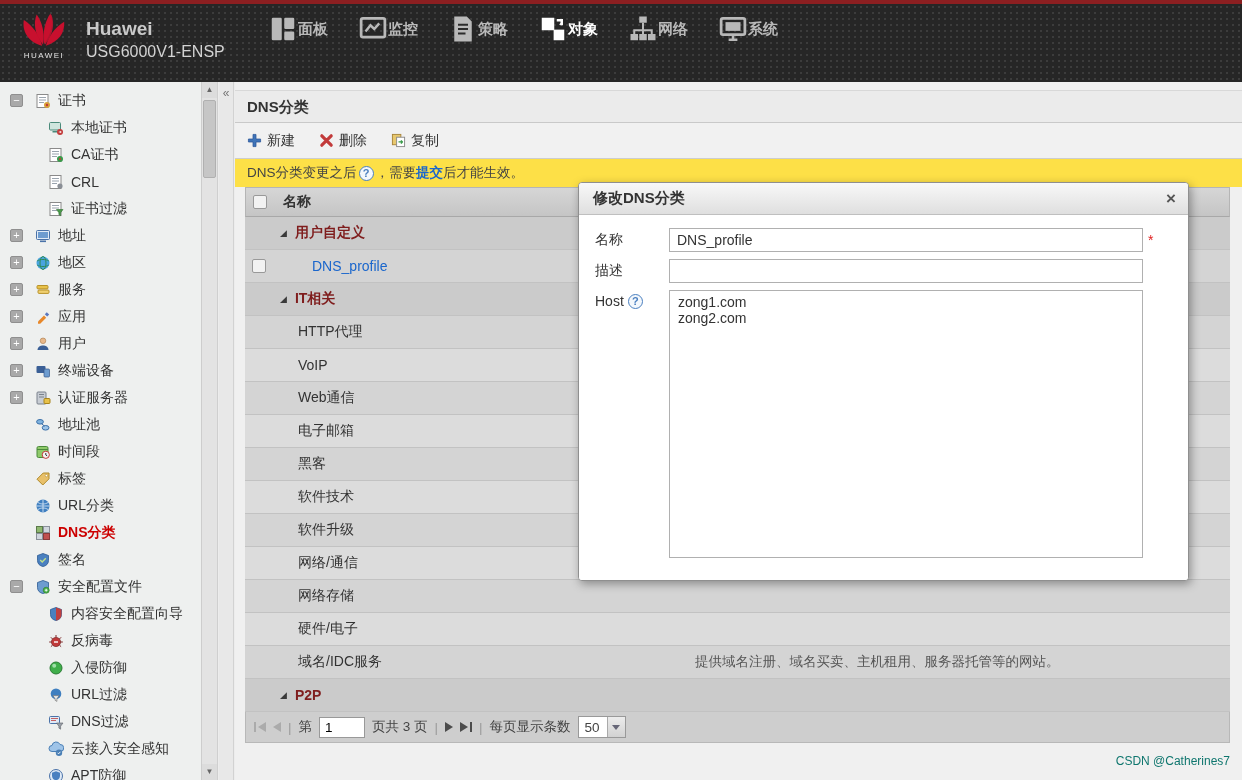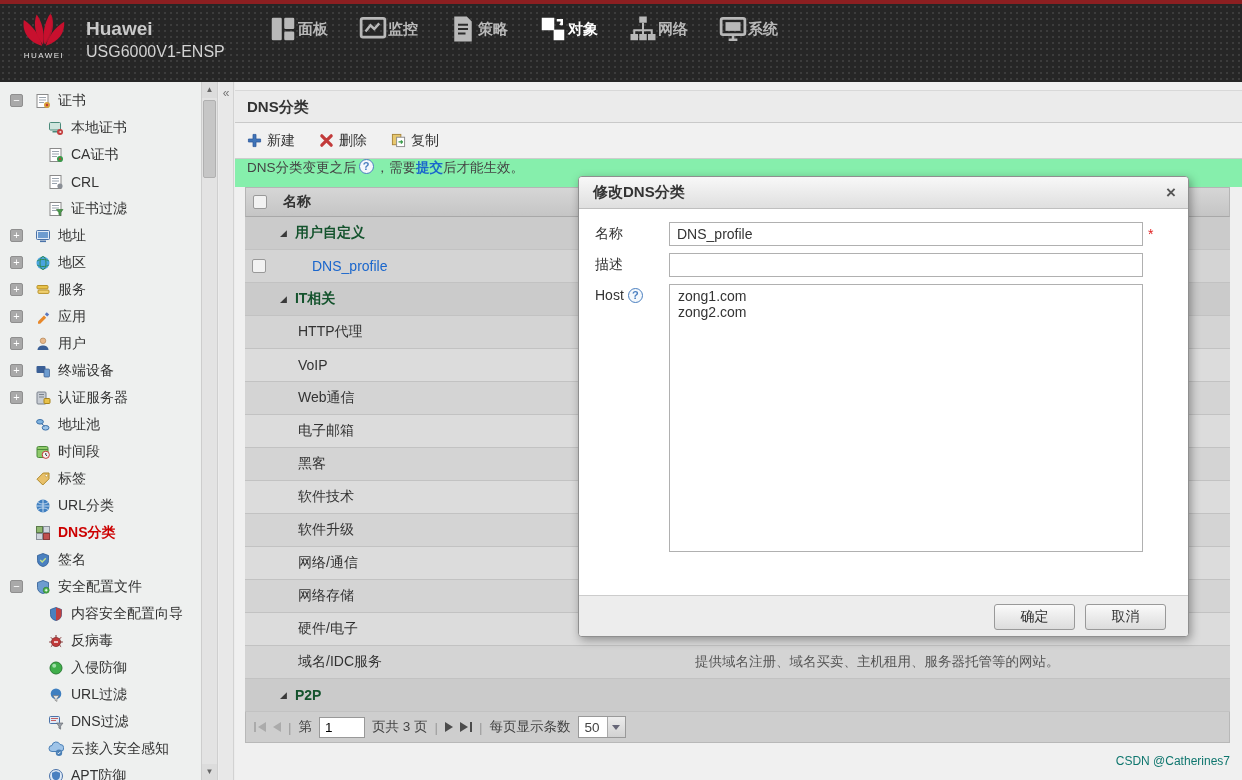--- a/index.html
+++ b/index.html
@@ -43,33 +43,33 @@
   
   #splitter { position:absolute; top:82px; left:219px; width:15px; bottom:0; background:#e8e8e8; border-right:1px solid #d2d2d2; }
   #collapse-chevron { display:block; text-align:center; color:#777; font-size:12px; margin-top:4px; cursor:pointer; }
 
   
   #content { position:absolute; top:82px; left:235px; right:0; bottom:0; background:#f0f0f0; }
   #panel-title { margin-top:8px; height:33px; line-height:32px; background:#ebebeb; border-top:1px solid #d8d8d8; border-bottom:1px solid #c9c9c9; font-size:15px; font-weight:bold; padding-left:12px; color:#333; }
   #toolbar { height:36px; display:flex; align-items:center; gap:24px; padding-left:12px; background:#f1f1f1; border-bottom:1px solid #cdcdcd; }
   .tool-btn { display:flex; align-items:center; gap:5px; cursor:pointer; font-size:14px; color:#333; }
   .tool-btn svg { width:15px; height:15px; }
-  #notice { height:28px; background:#86efac; display:flex; align-items:flex-start; padding-left:12px; font-size:13.5px; color:#444; }
+  #notice { height:28px; background:#fde047; display:flex; align-items:center; padding-left:12px; font-size:13.5px; color:#444; }
   .q-icon { display:inline-block; width:15px; height:15px; border:1px solid #4a7fc0; border-radius:50%; color:#4a7fc0; font-size:11px; font-weight:bold; line-height:13px; text-align:center; margin:0 2px; background:#f4f8fc; cursor:pointer; }
   .link { color:#1a66cc; cursor:pointer;font-weight:bold; }
 
   #table-wrap { margin:0 12px 0 10px; }
   #thead { height:30px; background:linear-gradient(#d6d6d6,#c5c5c5); border:1px solid #b5b5b5; border-bottom:1px solid #a8a8a8; display:flex; align-items:center; font-weight:bold; padding-left:7px; }
   .cbx { width:14px; height:14px; background:#f2f2f2; border:1px solid #999; border-radius:2px; margin-right:16px; cursor:pointer; flex:0 0 14px; }
   .t-row { position:relative; height:33px; display:flex; align-items:center; border-bottom:1px solid #c2c2c2; padding-left:7px; cursor:pointer; }
   .t-row.group { background:#cbcbcb; font-weight:bold; }
   .t-row.shade-a { background:#d4d4d4; }
   .t-row.shade-b { background:#dcdcdc; }
   .t-row .tri { color:#3a3a3a; font-size:9px; margin:0 8px 0 28px; }
-  .t-row .g-label { color:#14532d; }
+  .t-row .g-label { color:#7f1d1d; }
   .t-row .i-label { margin-left:46px; color:#333; }
   .t-row .i-label.lnk { color:#1a66cc; margin-left:0; }
   .t-row .descr { position:absolute; left:450px; color:#555; font-size:13.5px; font-weight:normal; }
 
   
   #pagebar { height:31px; margin:0 12px 0 10px; background:#cecece; border:1px solid #b8b8b8; border-top:none; display:flex; align-items:center; padding-left:8px; font-size:13.5px; color:#444; gap:7px; }
   .pg-sep { color:#9a9a9a; }
   .pg-ctl { display:flex; align-items:center; gap:2px; cursor:pointer; }
   .tri-l { width:0; height:0; border-top:5px solid transparent; border-bottom:5px solid transparent; border-right:8px solid #4c4c4c; }
   .tri-r { width:0; height:0; border-top:5px solid transparent; border-bottom:5px solid transparent; border-left:8px solid #4c4c4c; }
@@ -79,21 +79,21 @@
   .pg-ctl.disabled .tri-l { border-right-color:#ababab; }
   #page-input { width:46px; height:21px; border:1px solid #999; background:#fff; padding:0 5px; font-size:13.5px; font-family:inherit; }
   #perpage-select { width:48px; height:22px; background:#fff; border:1px solid #999; display:flex; align-items:center; cursor:pointer; }
   #perpage-value { flex:1; padding-left:6px; }
   #perpage-dd { width:18px; height:100%; background:linear-gradient(#ececec,#d2d2d2); border-left:1px solid #aaa; display:flex; align-items:center; justify-content:center; }
   #perpage-dd .ddtri { width:0; height:0; border-left:4px solid transparent; border-right:4px solid transparent; border-top:5px solid #667; }
 
   #watermark { position:absolute; right:12px; bottom:12px; color:#0f766e; font-size:12px; }
 
   
-  #dialog { position:absolute; left:578px; top:176px; width:611px; height:461px; background:#fff; border:1px solid #8f8f8f; border-radius:4px; box-shadow:2px 3px 10px rgba(0,0,0,.35); z-index:20; overflow:hidden; }
+  #dialog { position:absolute; left:578px; top:182px; width:611px; height:399px; background:#fff; border:1px solid #8f8f8f; border-radius:4px; box-shadow:2px 3px 10px rgba(0,0,0,.35); z-index:20; overflow:hidden; }
   #dlg-title { height:32px; background:linear-gradient(#f8f8f8,#dfdfdf); border-bottom:1px solid #bfbfbf; display:flex; align-items:center; padding:0 12px 0 14px; }
   #dlg-title-text { font-size:15px; font-weight:bold; color:#333; flex:1; }
   #dlg-close { font-size:17px; color:#555; cursor:pointer; font-weight:bold; line-height:1; }
   #dlg-body { position:relative; height:386px; background:#fff; padding:13px 16px; }
   .fld-row { display:flex; align-items:center; margin-bottom:7px; }
   .fld-label { width:74px; font-size:14px; color:#333; flex:0 0 74px; }
   .fld-input { width:474px; height:24px; border:1px solid #b0b0b0; padding:0 7px; font-size:14px; font-family:inherit; color:#333; }
   .req { color:#e02020; margin-left:5px; font-size:14px; }
   .fld-row.top { align-items:flex-start; }
   #host-label-wrap { display:flex; align-items:center; gap:2px; width:74px; flex:0 0 74px; padding-top:3px; }

